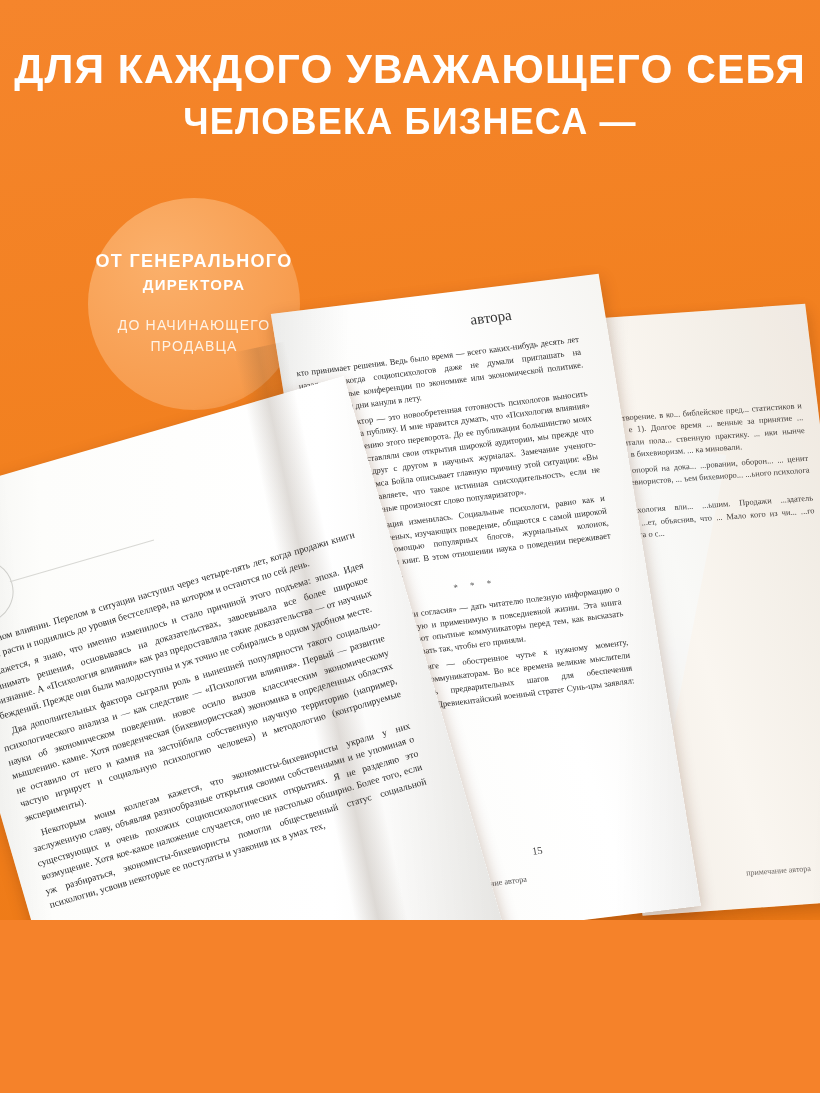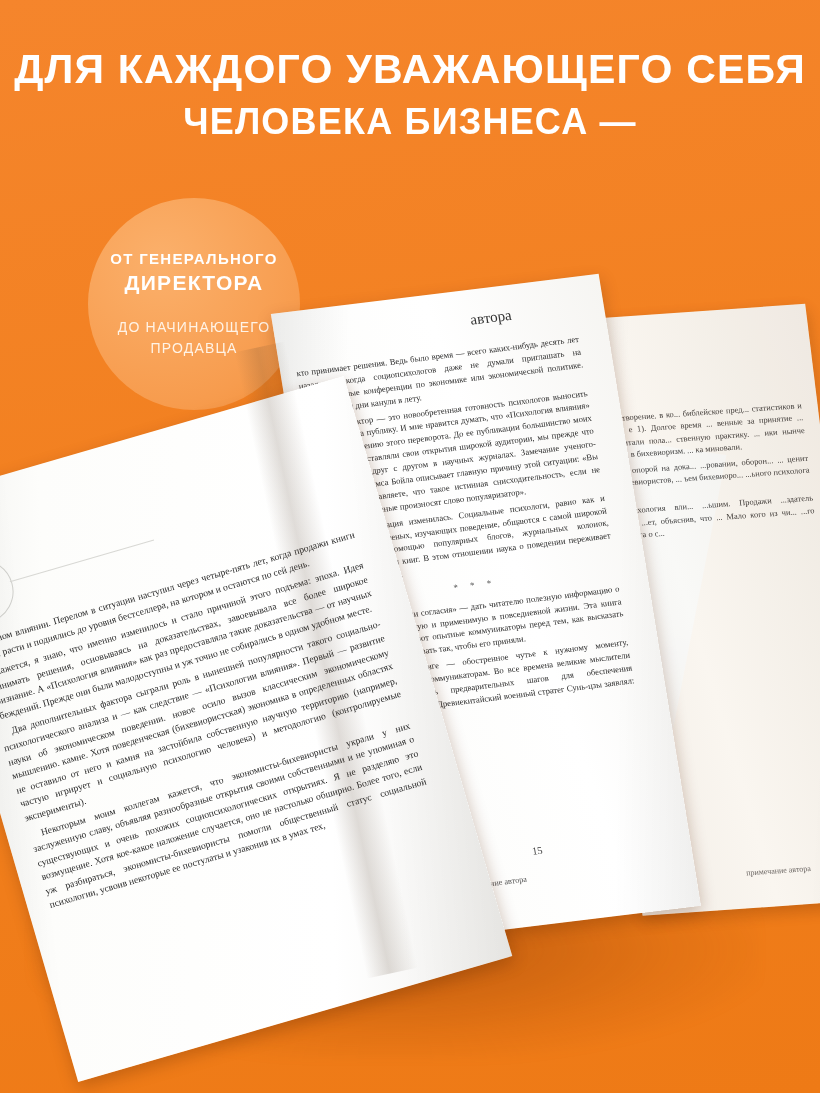--- a/index.html
+++ b/index.html
@@ -9,21 +9,21 @@
   body {
     width: 820px;
     height: 1093px;
     overflow: hidden;
     font-family: "Liberation Sans", sans-serif;
     background: #F5822A;
   }
   #poster {
     position: relative;
     width: 820px;
-    height: 1093px;
+    height: 920px;
     background: linear-gradient(170deg, #F5852C 0%, #F2801F 45%, #EE7A16 100%);
     overflow: hidden;
   }
 
   
   .headline {
     position: absolute;
     top: 48px;
     left: 0;
     width: 820px;
@@ -58,27 +58,27 @@
     background: radial-gradient(circle at 35% 30%, #FBB06B 0%, #F79C4E 70%, #F4913C 100%);
     color: #ffffff;
     text-align: center;
     display: flex;
     flex-direction: column;
     align-items: center;
     justify-content: center;
     box-shadow: 0 0 0 0 rgba(0,0,0,0);
   }
   .badge .b1 {
-    font-size: 15px;
+    font-size: 18px;
     font-weight: bold;
     letter-spacing: 1.3px;
     text-transform: uppercase;
   }
   .badge .b2 {
-    font-size: 21px;
+    font-size: 15px;
     font-weight: bold;
     letter-spacing: 1.3px;
     text-transform: uppercase;
     margin: 4px 0 5px;
   }
   .badge .b3 {
     font-size: 14px;
     letter-spacing: 1.2px;
     text-transform: uppercase;
     line-height: 1.5;

